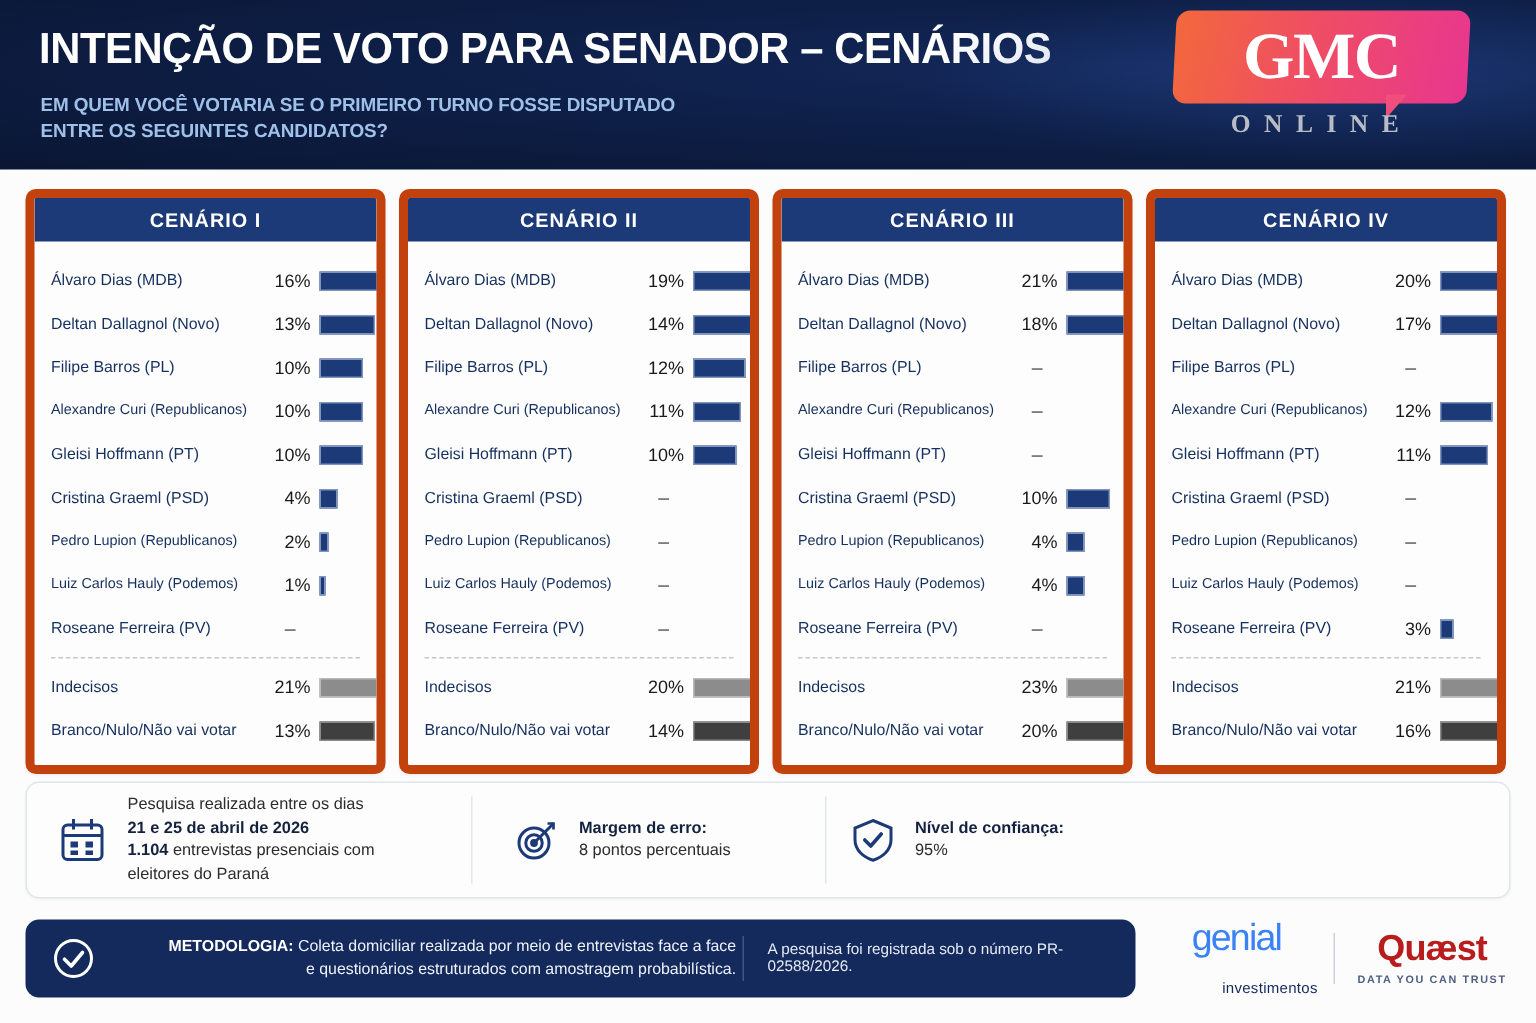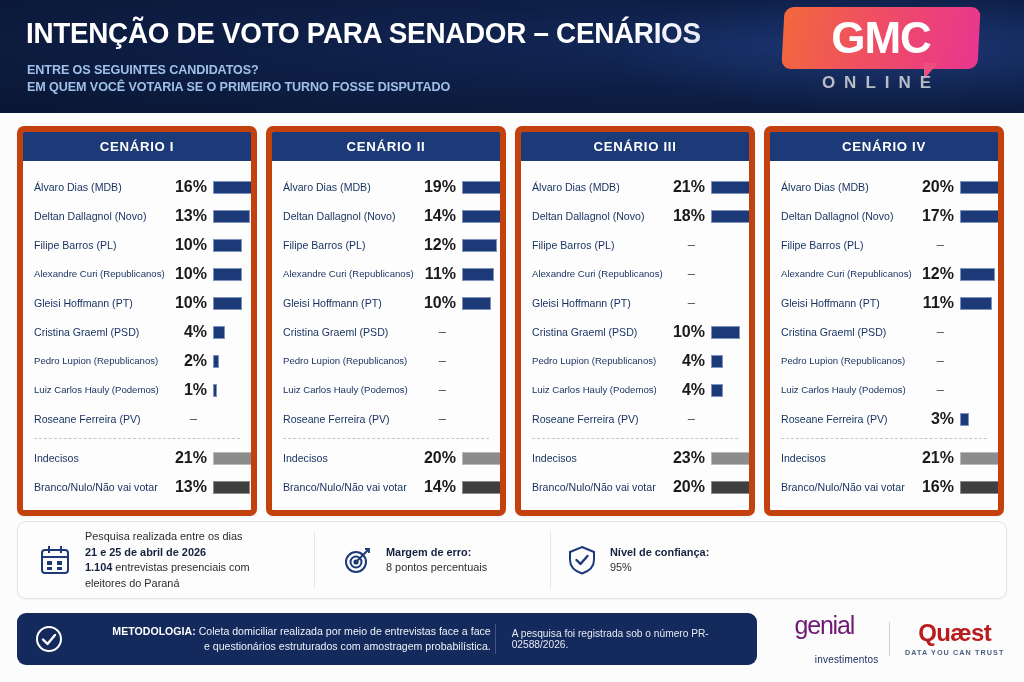--- a/index.html
+++ b/index.html
@@ -27,21 +27,21 @@
     letter-spacing: -0.3px; white-space: nowrap;
     font-stretch: condensed; transform: scaleX(0.96); transform-origin: left center;
   }
   .h-sub {
     position: absolute; left: 27px; top: 62px;
     font-size: 12.6px; font-weight: 700; color: #9fc0e8;
     line-height: 17px; letter-spacing: -0.1px;
   }
 
   
-  .logo { position: absolute; left: 776px; top: 7px; width: 214px; height: 100px; z-index: 5; }
+  .logo { position: absolute; left: 776px; top: 7px; width: 214px; height: 100px; z-index: 5; font-family: Liberation Serif, serif; }
   .logo-bubble {
     position: absolute; left: 7px; top: 0; width: 196px; height: 62px;
     background: linear-gradient(100deg, #f2683c 0%, #ef4e63 45%, #e8368f 100%);
     border-radius: 9px;
     transform: skewX(-3deg);
   }
   .logo-tail {
     position: absolute; left: 148px; top: 56px; width: 0; height: 0;
     border-left: 14px solid #ef4f7d;
     border-right: 12px solid transparent;
@@ -85,21 +85,21 @@
   }
   .r-name {
     position: absolute; left: 11px; top: 0; height: 29px;
     display: flex; align-items: center;
     font-size: 10.6px; color: #15305f; white-space: nowrap;
   }
   .r-name.sm { font-size: 9.6px; }
   .r-pct {
     position: absolute; left: 126px; width: 58px; top: 0; height: 29px;
     display: flex; align-items: center; justify-content: flex-end;
-    font-size: 16px; font-weight: 700; color: #1a1a1a;
+    font-size: 12px; font-weight: 400; color: #1a1a1a;
   }
   .r-pct.dash { font-size: 13px; font-weight: 500; color: #4a4a4a; padding-right: 10px; }
   .r-bar {
     position: absolute; left: 190px; top: 9px; height: 13px;
     background: #1d3a78; border: 1px solid #7f93bd;
   }
   .r-bar.grey { background: #8c8c8c; border-color: #b9b9b9; }
   .r-bar.dark { background: #3f3f3f; border-color: #8a8a8a; }
   .divider {
     margin: 5px 11px 4px 11px; height: 0;
@@ -139,21 +139,21 @@
   .m-sep { width: 1px; height: 30px; background: #42557f; margin: 0 16px 0 4px; }
   .m-reg { font-size: 10.2px; color: #e4eaf3; }
 
   
   .partners {
     position: absolute; left: 770px; top: 613px; width: 240px; height: 52px;
     display: flex; align-items: center;
   }
   .genial { width: 110px; text-align: center; position: relative; }
   .genial-main {
-    font-size: 25px; font-weight: 400; color: #701a75; letter-spacing: -1.2px; line-height: 1;
+    font-size: 25px; font-weight: 400; color: #3b82f6; letter-spacing: -1.2px; line-height: 1;
   }
   .genial-sub {
     font-size: 10px; color: #14295c; letter-spacing: .2px; margin-top: 16px; text-align: right;
   }
   .p-sep { width: 1px; height: 34px; background: #ccd2dc; margin: 0 10px; }
   .quaest { width: 112px; text-align: center; }
   .quaest-main {
     font-size: 24px; font-weight: 700; color: #b91c1c; letter-spacing: -.6px; line-height: 1;
   }
   .quaest-sub {
@@ -161,22 +161,22 @@
   }
 </style>
 </head>
 <body>
 
 <div class="page">
 
   <div class="header">
     <div class="h-title">INTENÇÃO DE VOTO PARA SENADOR – CENÁRIOS</div>
     <div class="h-sub">
+      <div>EM QUEM VOCÊ VOTARIA SE O PRIMEIRO TURNO FOSSE DISPUTADO</div>
       <div>ENTRE OS SEGUINTES CANDIDATOS?</div>
-      <div>EM QUEM VOCÊ VOTARIA SE O PRIMEIRO TURNO FOSSE DISPUTADO</div>
     </div>
     <div class="logo">
       <div class="logo-bubble"></div>
       <div class="logo-tail"></div>
       <div class="logo-gmc">GMC</div>
       <div class="logo-online">ONLINE</div>
     </div>
   </div>
 
   <div class="cols" id="cols">

